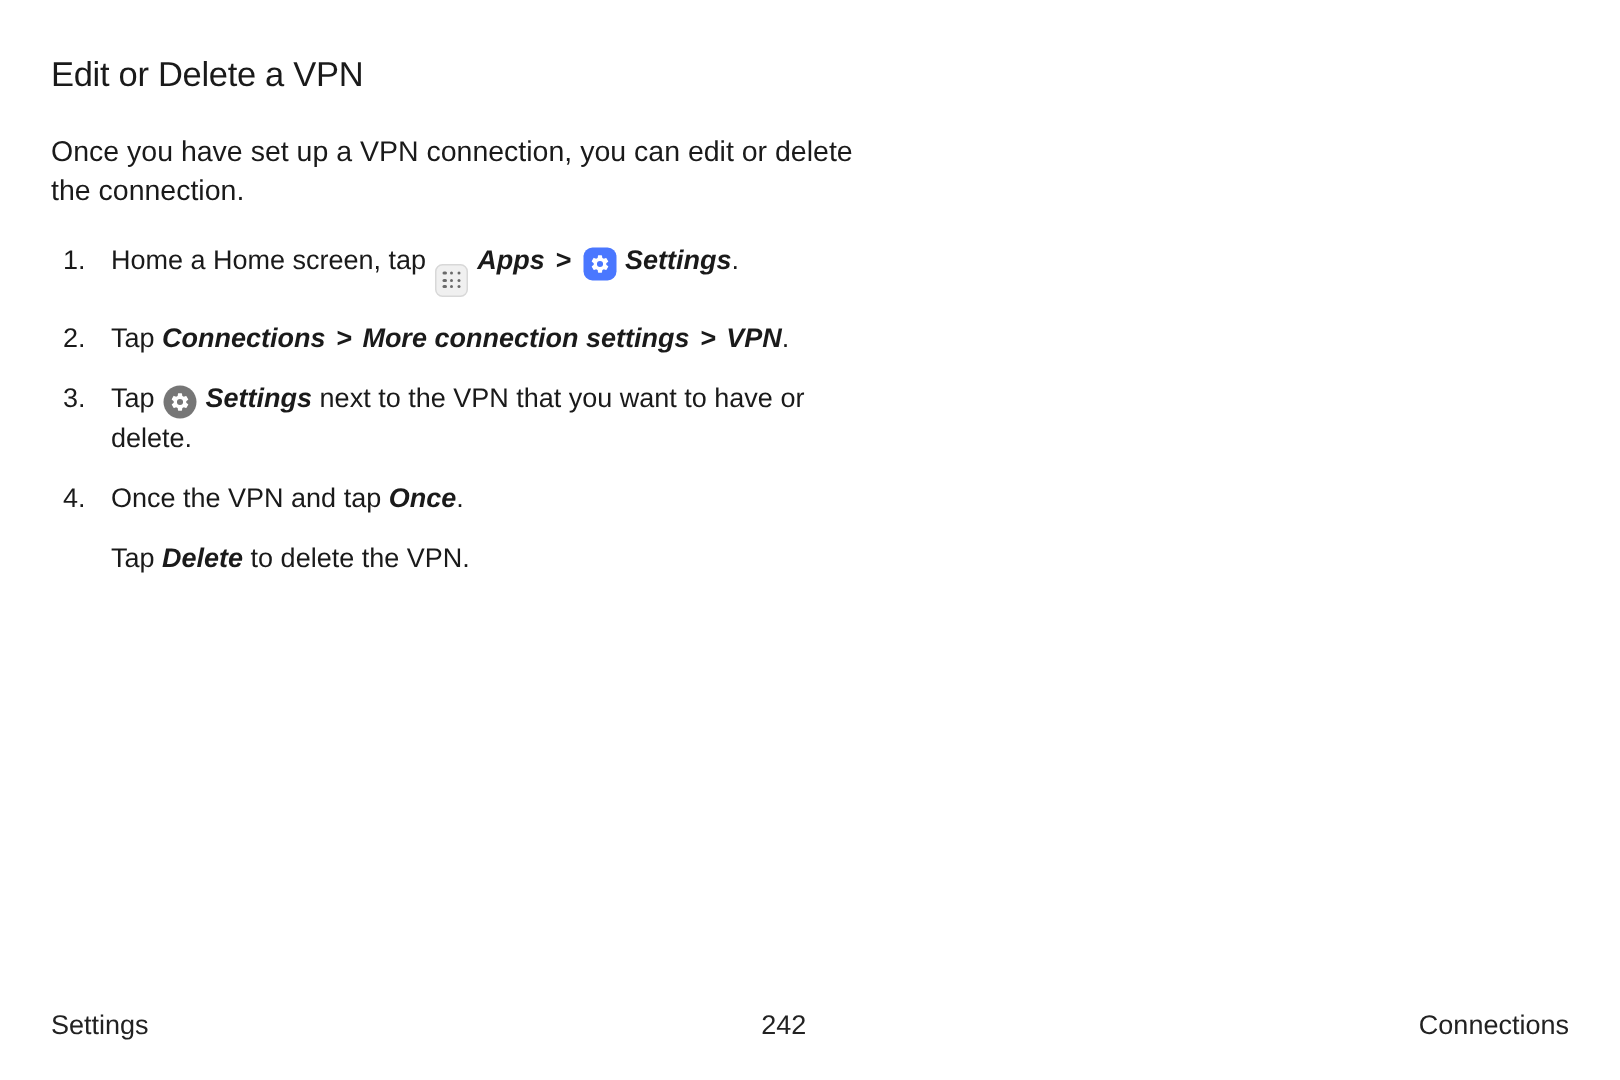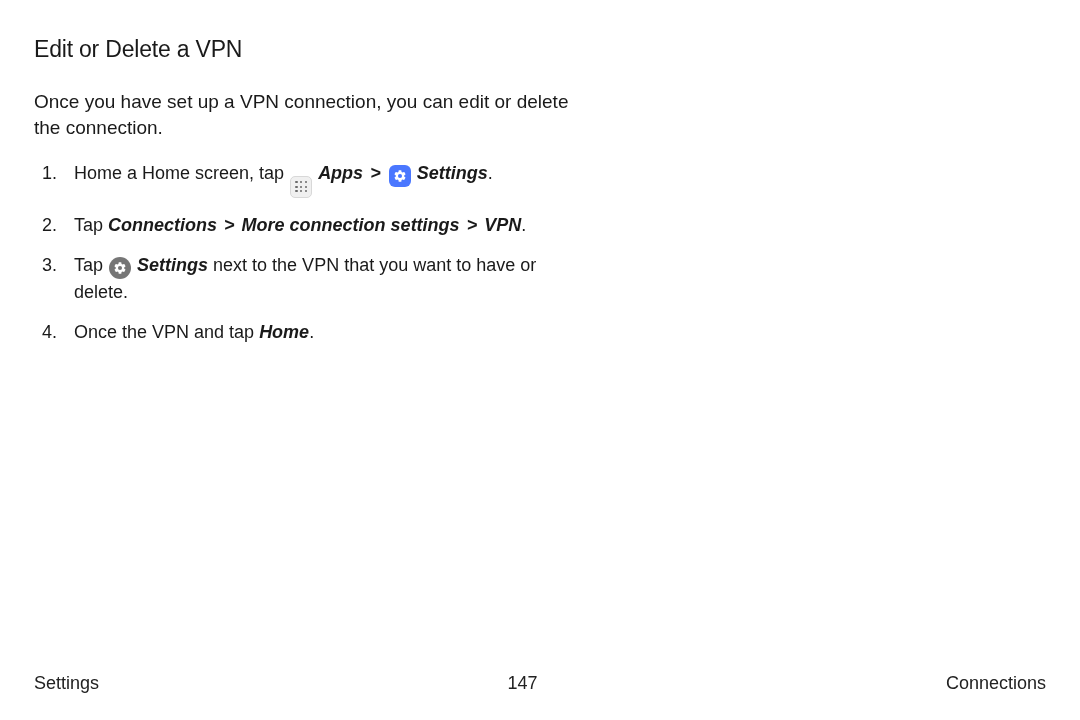--- a/index.html
+++ b/index.html
@@ -145,24 +145,27 @@
       <span>Tap </span>
       <span class="icon settings-gray">
         <svg class="gear" viewBox="0 0 24 24" fill="#fff">
             <path d="M19.14,12.94a7,7,0,0,0,.05-.94,7,7,0,0,0-.05-.94l2.11-1.65a.5.5,0,0,0,.12-.64l-2-3.46a.5.5,0,0,0-.6-.22l-2.49,1a7.07,7.07,0,0,0-1.62-.94l-.38-2.65A.5.5,0,0,0,13.8,2H10.2a.5.5,0,0,0-.49.42L9.33,5.07a7.07,7.07,0,0,0-1.62.94l-2.49-1a.5.5,0,0,0-.6.22l-2,3.46a.5.5,0,0,0,.12.64L4.86,11a7,7,0,0,0-.05.94,7,7,0,0,0,.05.94L2.75,14.54a.5.5,0,0,0-.12.64l2,3.46a.5.5,0,0,0,.6.22l2.49-1a7.07,7.07,0,0,0,1.62.94l.38,2.65a.5.5,0,0,0,.49.42h3.6a.5.5,0,0,0,.49-.42l.38-2.65a7.07,7.07,0,0,0,1.62-.94l2.49,1a.5.5,0,0,0,.6-.22l2-3.46a.5.5,0,0,0-.12-.64ZM12,15.5A3.5,3.5,0,1,1,15.5,12,3.5,3.5,0,0,1,12,15.5Z"></path>
           </svg>
       </span>
       <b>Settings</b><span> next to the VPN that you want to have or delete.</span>
     </li>
 
     <li>
-      <span>Once the VPN and tap </span><b>Home</b><span>.</span>
+      <span>Once the VPN and tap </span><b>Once</b><span>.</span>
     </li>
   </ol>
 
 
+  <p class="sub">
+    <span>Tap </span><b>Delete</b><span> to delete the VPN.</span>
+  </p>
 </div>
 
 <div class="footer">
   <span>Settings</span>
-  <span>147</span>
+  <span>242</span>
   <span>Connections</span>
 </div>
 
 </body></html>

